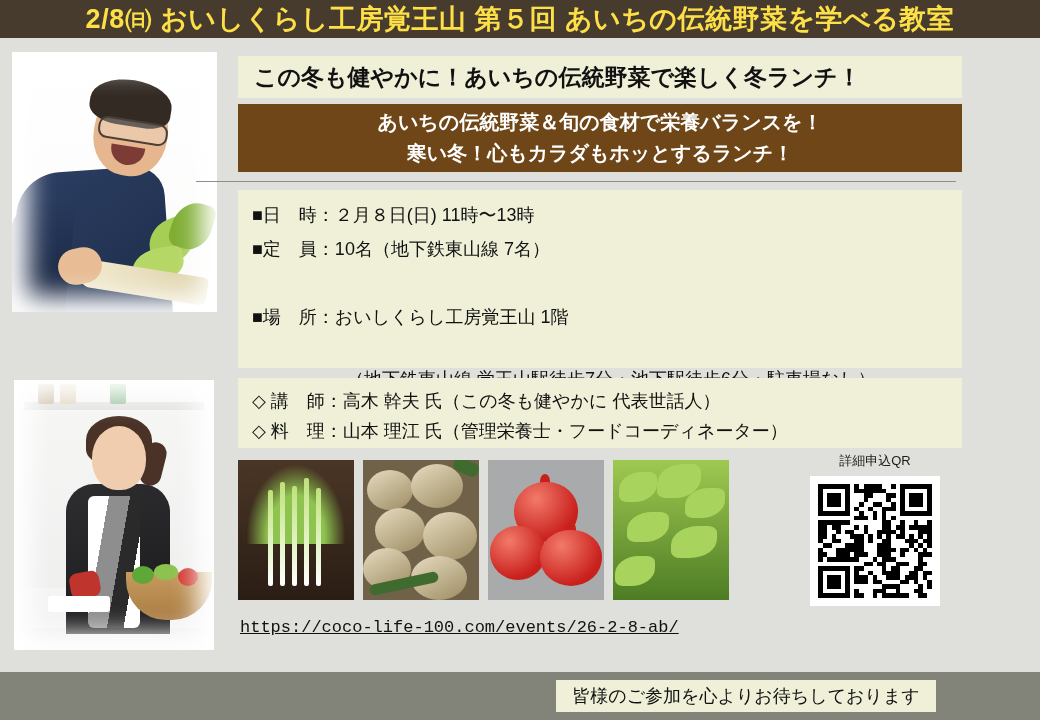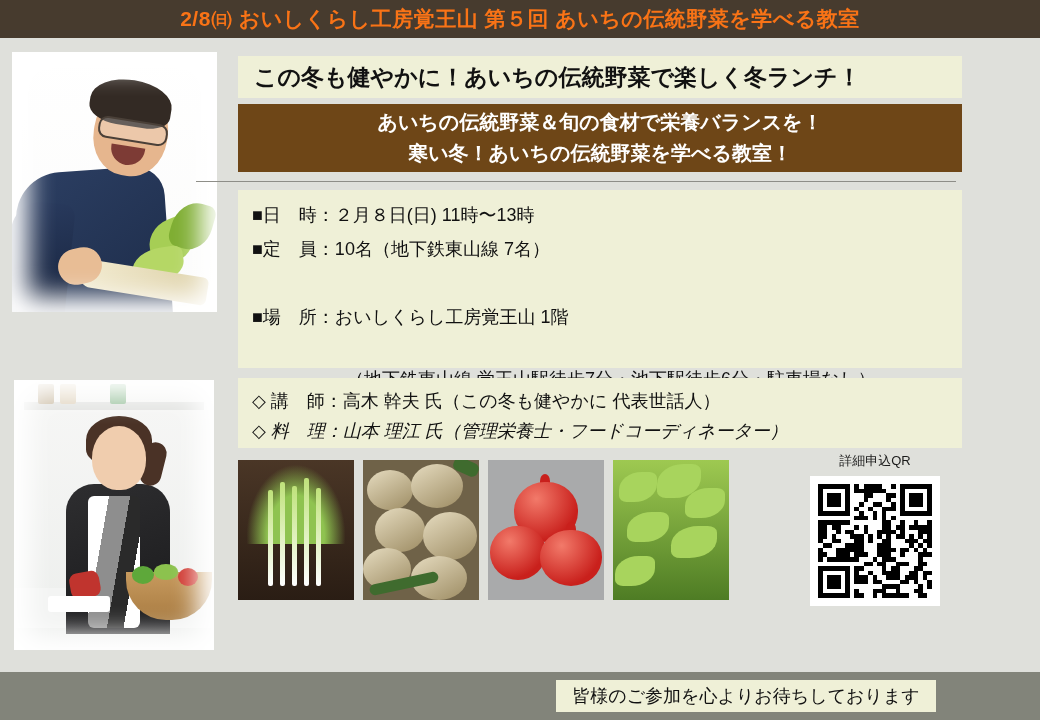--- a/index.html
+++ b/index.html
@@ -11,21 +11,21 @@
     overflow:hidden;position:relative;
   }
 
   
   .header-bar{
     position:absolute;left:0;top:0;width:1040px;height:38px;
     background:#473b2e;
     display:flex;align-items:center;justify-content:center;
   }
   .header-title{
-    color:#f97316;font-size:21px;font-weight:bold;letter-spacing:.5px;
+    color:#fde047;font-size:27px;font-weight:bold;letter-spacing:.5px;
     white-space:nowrap;
   }
 
   
   .photo-col{position:absolute;left:12px;top:52px;width:205px;}
 
   .photo-farmer{
     position:relative;width:205px;height:260px;overflow:hidden;
     background:#ffffff;
   }
@@ -155,21 +155,21 @@
   .r5{position:absolute;top:149px;padding-left:108px !important;font-size:17px;}
 
   .info-box2{
     position:absolute;left:238px;top:378px;width:724px;height:70px;
     background:#eff0d7;
   }
   .info-box2 .row{
     font-size:18px;color:#111111;line-height:1;white-space:nowrap;padding-left:14px;
   }
   .s1{position:absolute;top:14px;}
-  .s2{position:absolute;top:44px;font-style:italic;}
+  .s2{position:absolute;top:44px;}
 
   
   .veg-strip{position:absolute;left:238px;top:460px;display:flex;gap:9px;}
   .veg{width:116px;height:140px;overflow:hidden;position:relative;}
 
   .veg1{background:#3a2b20;}
   .veg1 .soil{position:absolute;inset:0;background:linear-gradient(#4a3626,#2a1d14);}
   .veg1 .stalk{position:absolute;bottom:14px;width:5px;background:linear-gradient(#bfe27a,#ffffff);border-radius:2px;}
   .veg1 .tops{position:absolute;left:8px;top:4px;width:100px;height:80px;
     background:radial-gradient(ellipse at 50% 90%,#8fc350 0 40%,transparent 70%);}
@@ -265,21 +265,21 @@
   <div class="basket-veg bv3"></div>
   <div class="vignette"></div>
 </div>
 
 <div class="headline-cream">
   <span>この冬も健やかに！あいちの伝統野菜で楽しく冬ランチ！</span>
 </div>
 
 <div class="headline-brown">
   <span>あいちの伝統野菜＆旬の食材で栄養バランスを！</span>
-  <span>寒い冬！あいちの伝統野菜を学べる教室！</span>
+  <span>寒い冬！心もカラダもホッとするランチ！</span>
 </div>
 
 <div class="rule"></div>
 
 <div class="info-box">
   <div class="row r1">■日　時：２月８日(日) 11時〜13時</div>
   <div class="row r2">■定　員：10名（地下鉄東山線 7名）</div>
   <div class="row r4">■場　所：おいしくらし工房覚王山 1階</div>
   <div class="row r5" style="top:180px;">（地下鉄東山線 覚王山駅徒歩7分・池下駅徒歩6分・駐車場なし）</div>
 </div>
@@ -958,18 +958,19 @@
         <i style="background: rgb(255, 255, 255);"></i>
         <i style="background: rgb(255, 255, 255);"></i>
         <i></i>
         <i></i>
         <i style="background: rgb(255, 255, 255);"></i>
       </div>
   </div>
 </div>
 
 <div class="apply-line">
+  <a class="apply-url" href="#">https://coco-life-100.com/events/26-2-8-ab/</a>
 </div>
 
 <div class="footer-bar"></div>
 <div class="footer-pill">
   <span>皆様のご参加を心よりお待ちしております</span>
 </div>
 
 </body></html>

